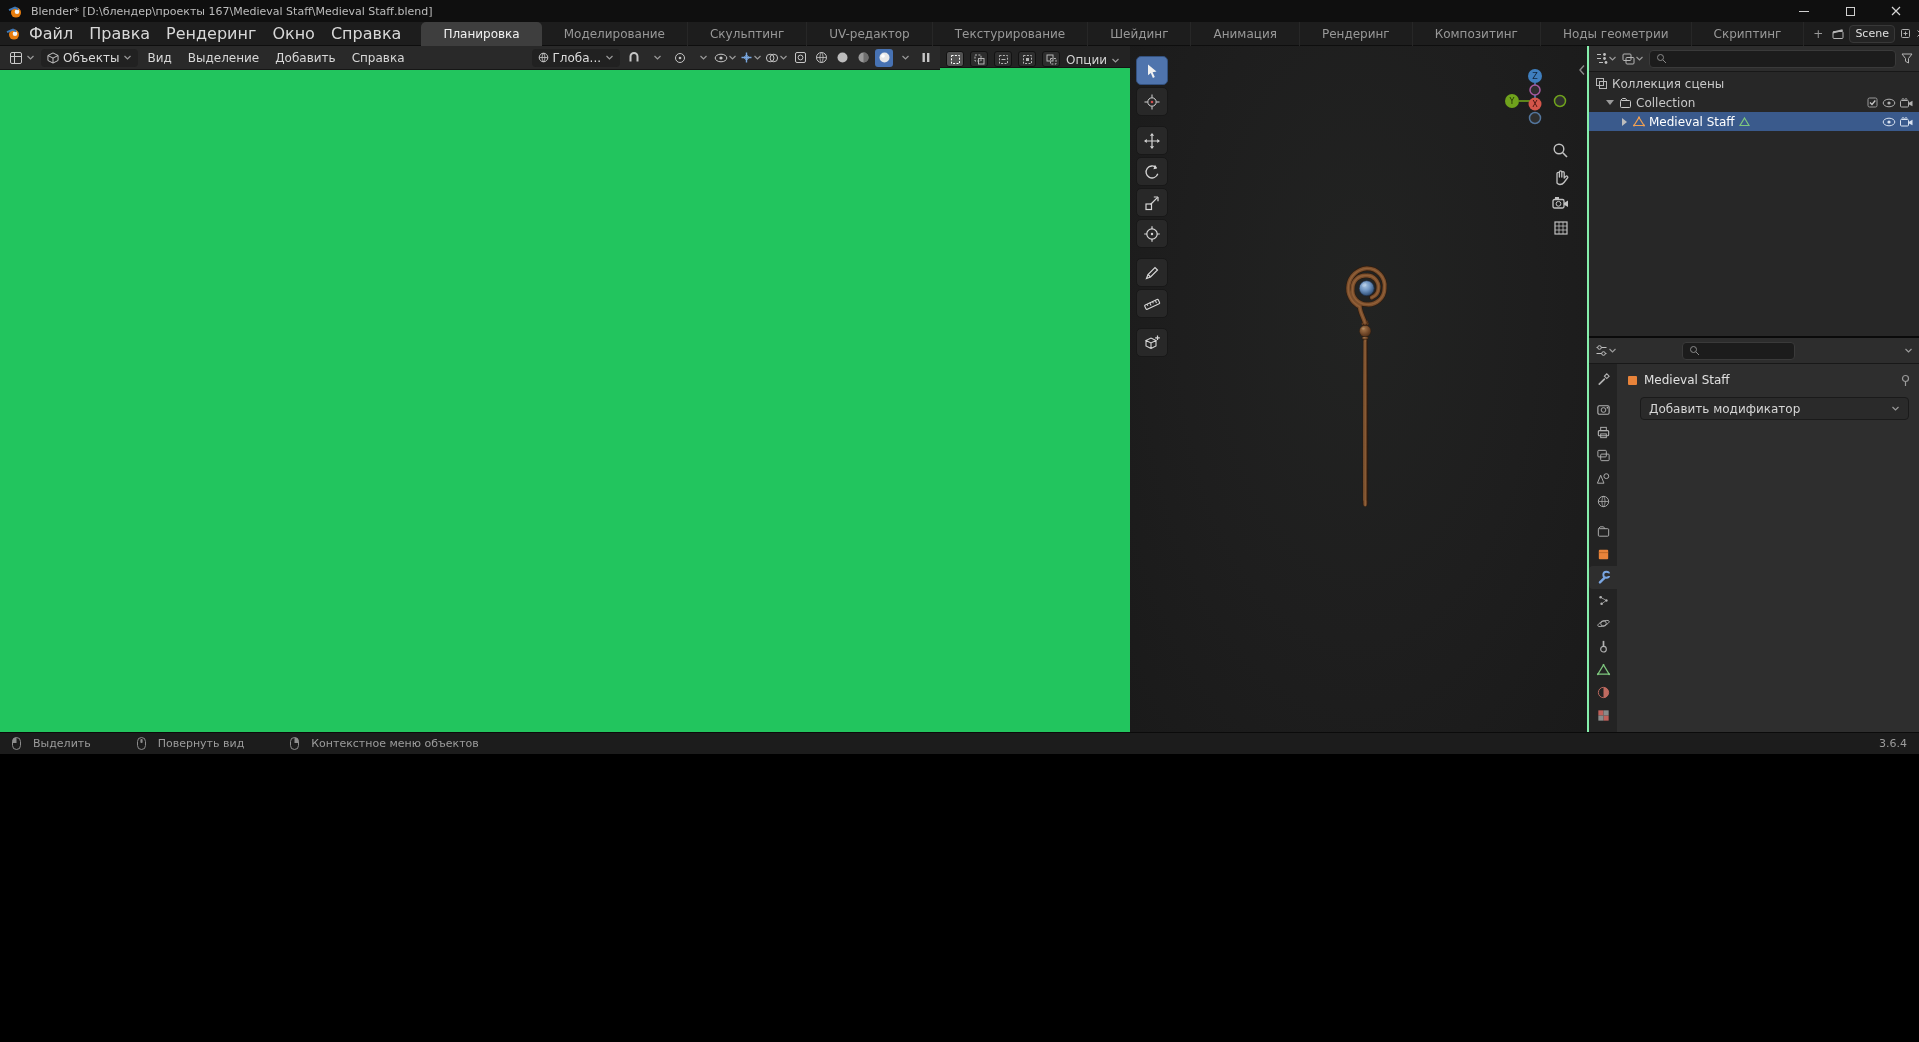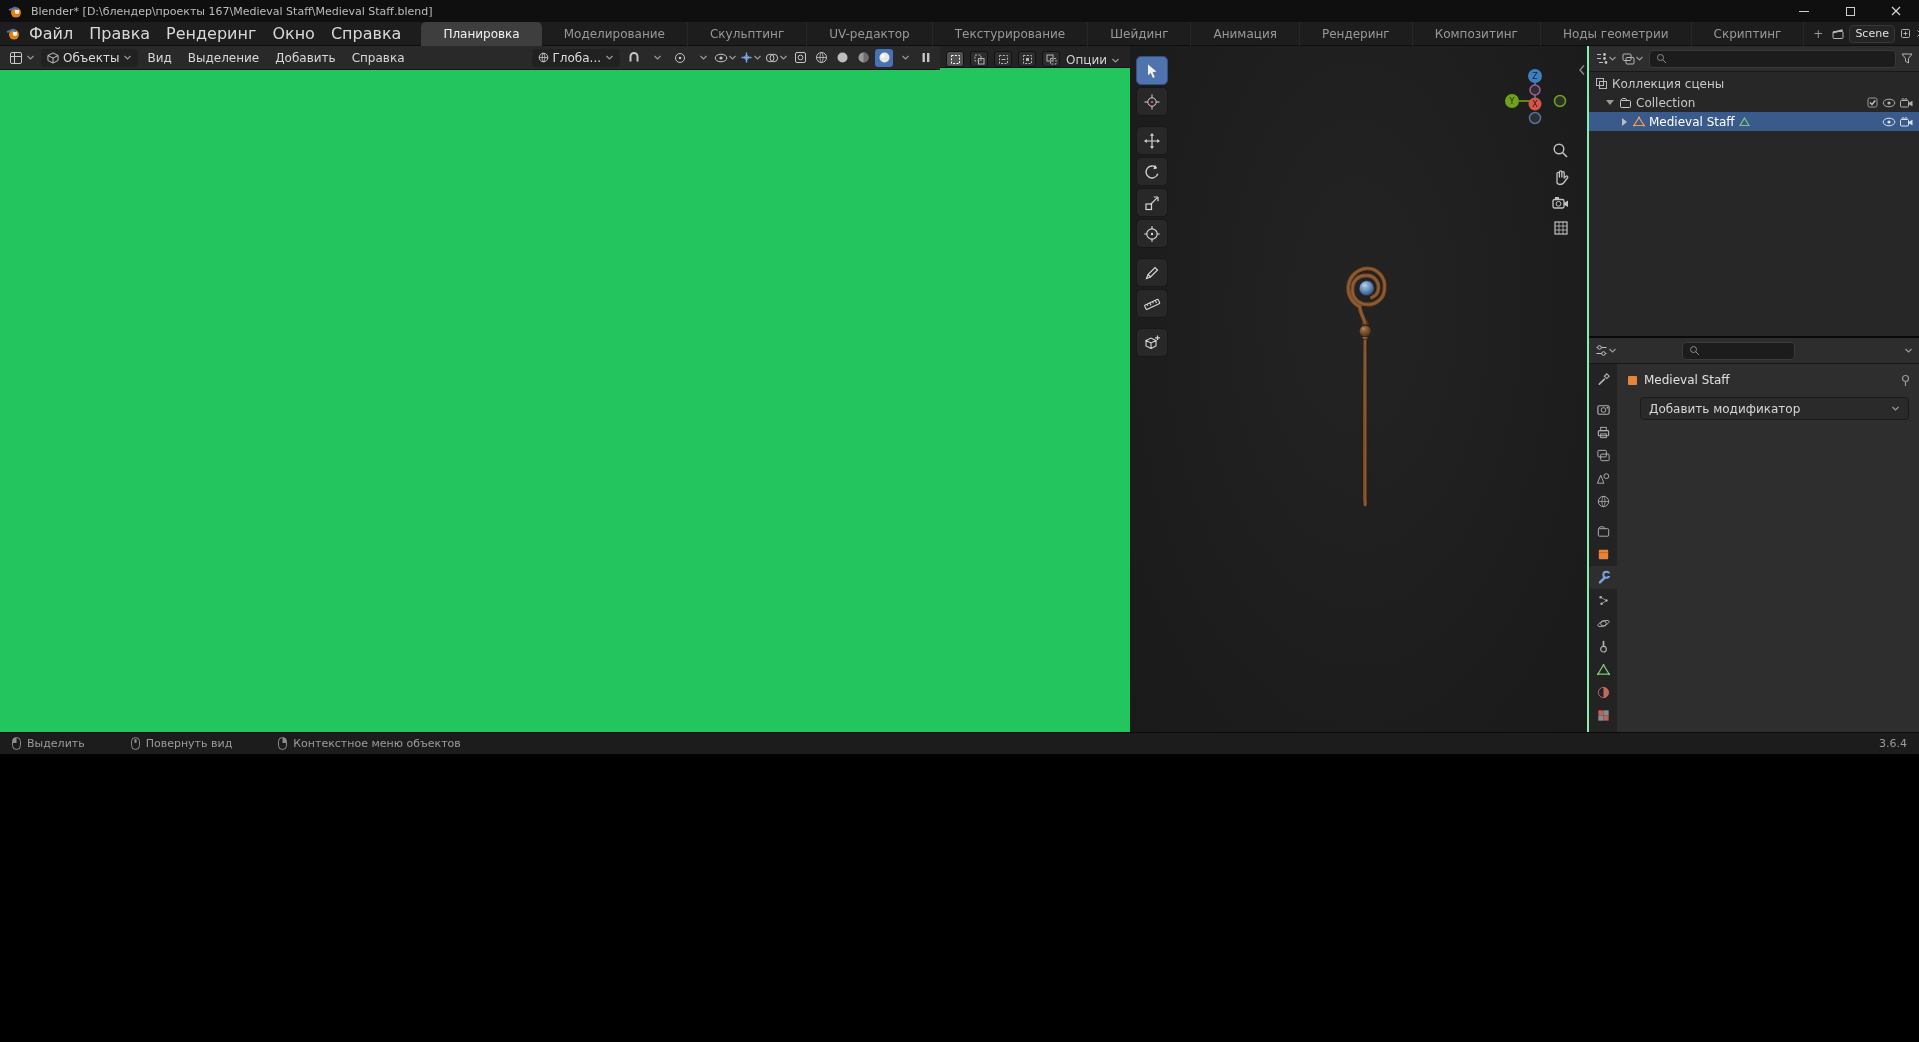--- a/index.html
+++ b/index.html
@@ -76,21 +76,21 @@
   .props-tabs{width:28px;background:#232323;display:flex;flex-direction:column;padding-top:4px;flex:none}
   .ptab{height:23px;display:flex;align-items:center;justify-content:center;color:#b2b2b2;border-radius:4px 0 0 4px}
   .ptab.active{background:#2e2e2e}
   .ptab-gap{height:7px}
   .props-content{flex:1;display:flex;flex-direction:column;min-width:0}
   .props-path{display:flex;align-items:center;gap:6px;padding:9px 8px 7px 10px;font-size:12px;color:#e0e0e0}
   .add-mod{margin:3px 10px 0 23px;height:23px;background:#2a2a2a;border:1px solid #1a1a1a;border-radius:4px;display:flex;align-items:center;gap:6px;padding:0 8px;font-size:12px;color:#d6d6d6}
 
   
   .statusbar{position:absolute;left:0;right:0;bottom:0;height:22px;background:#1c1c1c;border-top:1px solid #0b0b0b;display:flex;align-items:center;gap:46px;padding:0 12px;font-size:11px;color:#9c9c9c}
-  .status-item{display:flex;align-items:flex-end;gap:6px;white-space:nowrap}
+  .status-item{display:flex;align-items:flex-end;gap:12px;white-space:nowrap}
   .status-version{margin-left:auto;color:#9c9c9c}
 
   svg{display:block}
 </style>
 </head>
 <body>
 
 <div class="app">
 
   <div class="titlebar">

